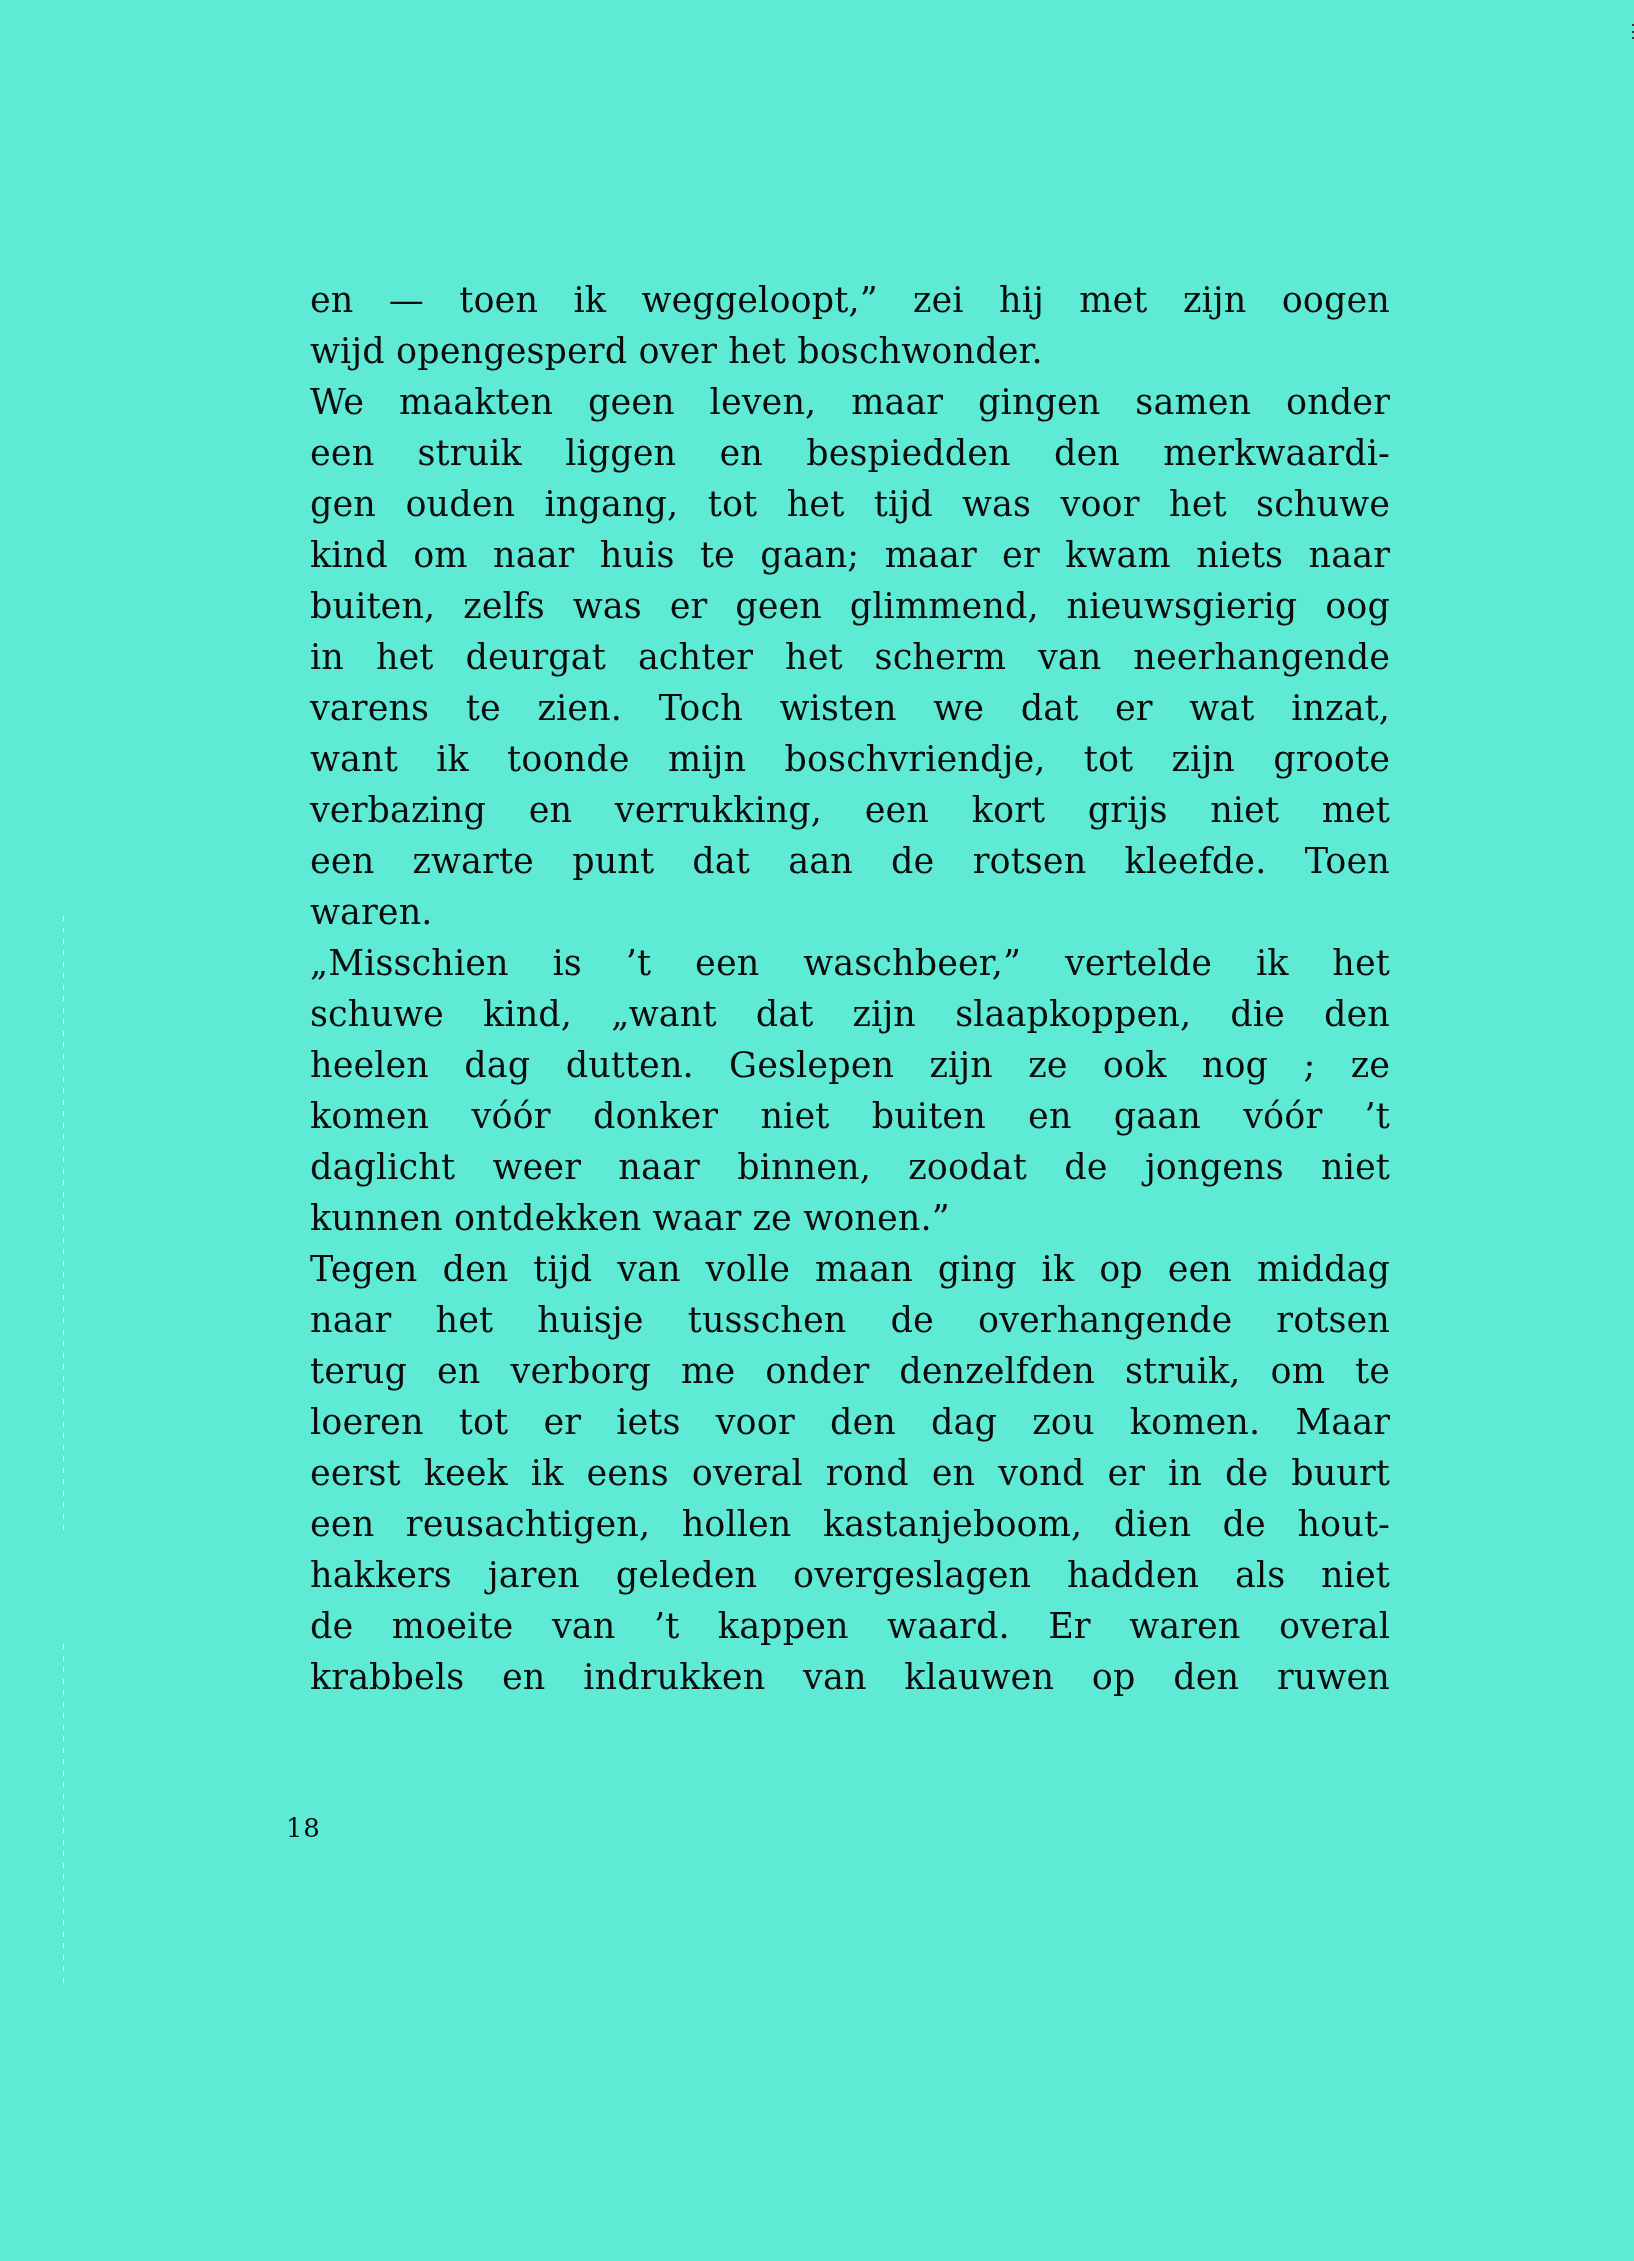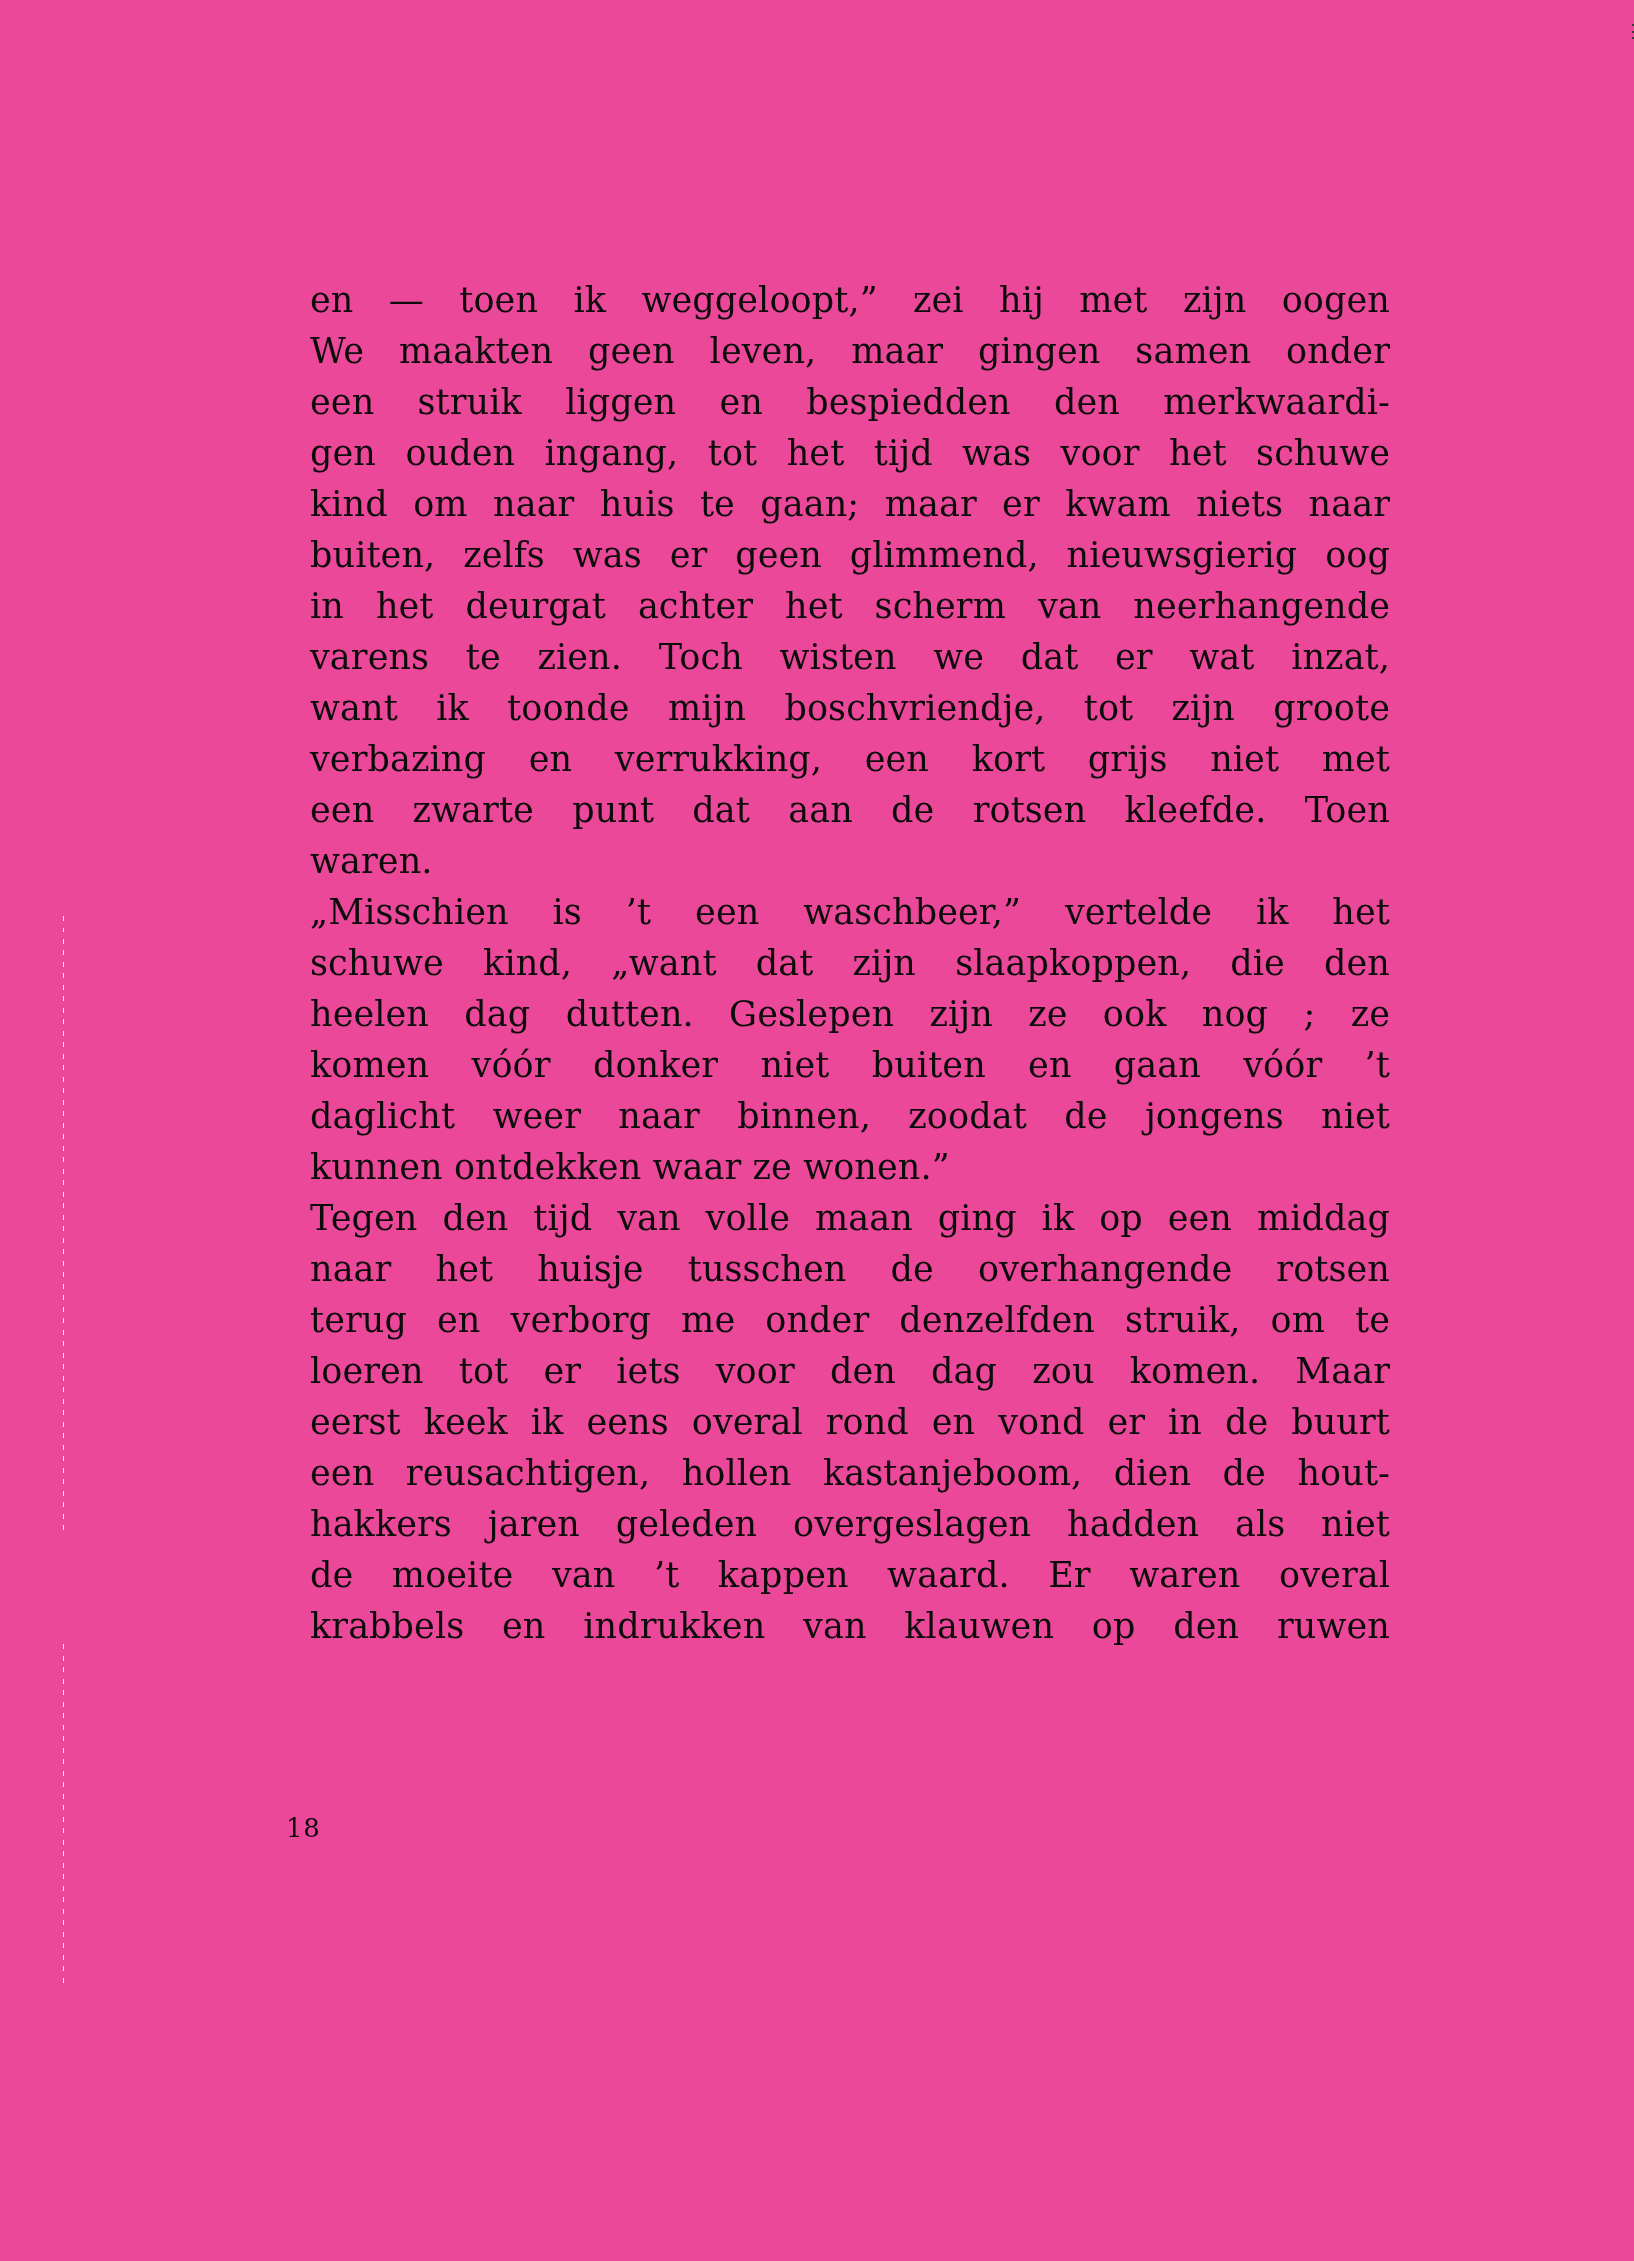--- a/index.html
+++ b/index.html
@@ -11,21 +11,21 @@
     width: 1635px;
     height: 2261px;
     position: relative;
     overflow: hidden;
     font-family: "DejaVu Serif", "Liberation Serif", serif;
     color: #0c0c0c;
   }
   .page {
     position: absolute;
     inset: 0;
-    background: #ec4899;
+    background: #5eead4;
   }
   .text-block {
     position: absolute;
     left: 310px;
     top: 275px;
     width: 1080px;
     font-size: 35px;
     line-height: 51px;
     letter-spacing: 0.1px;
   }
@@ -63,20 +63,21 @@
   .margin-line.upper { top: 916px; height: 620px; }
   .margin-line.lower { top: 1644px; height: 339px; }
 </style>
 </head>
 <body>
 
 <div class="page">
 
   <div class="text-block">
       <div class="line">en — toen ik weggeloopt,” zei hij met zijn oogen</div>
+      <div class="line para-end">wijd opengesperd over het boschwonder.</div>
       <div class="line">We maakten geen leven, maar gingen samen onder</div>
       <div class="line">een struik liggen en bespiedden den merkwaardi-</div>
       <div class="line">gen ouden ingang, tot het tijd was voor het schuwe</div>
       <div class="line">kind om naar huis te gaan; maar er kwam niets naar</div>
       <div class="line">buiten, zelfs was er geen glimmend, nieuwsgierig oog</div>
       <div class="line">in het deurgat achter het scherm van neerhangende</div>
       <div class="line">varens te zien. Toch wisten we dat er wat inzat,</div>
       <div class="line">want ik toonde mijn boschvriendje, tot zijn groote</div>
       <div class="line">verbazing en verrukking, een kort grijs niet met</div>
       <div class="line">een zwarte punt dat aan de rotsen kleefde. Toen</div>

